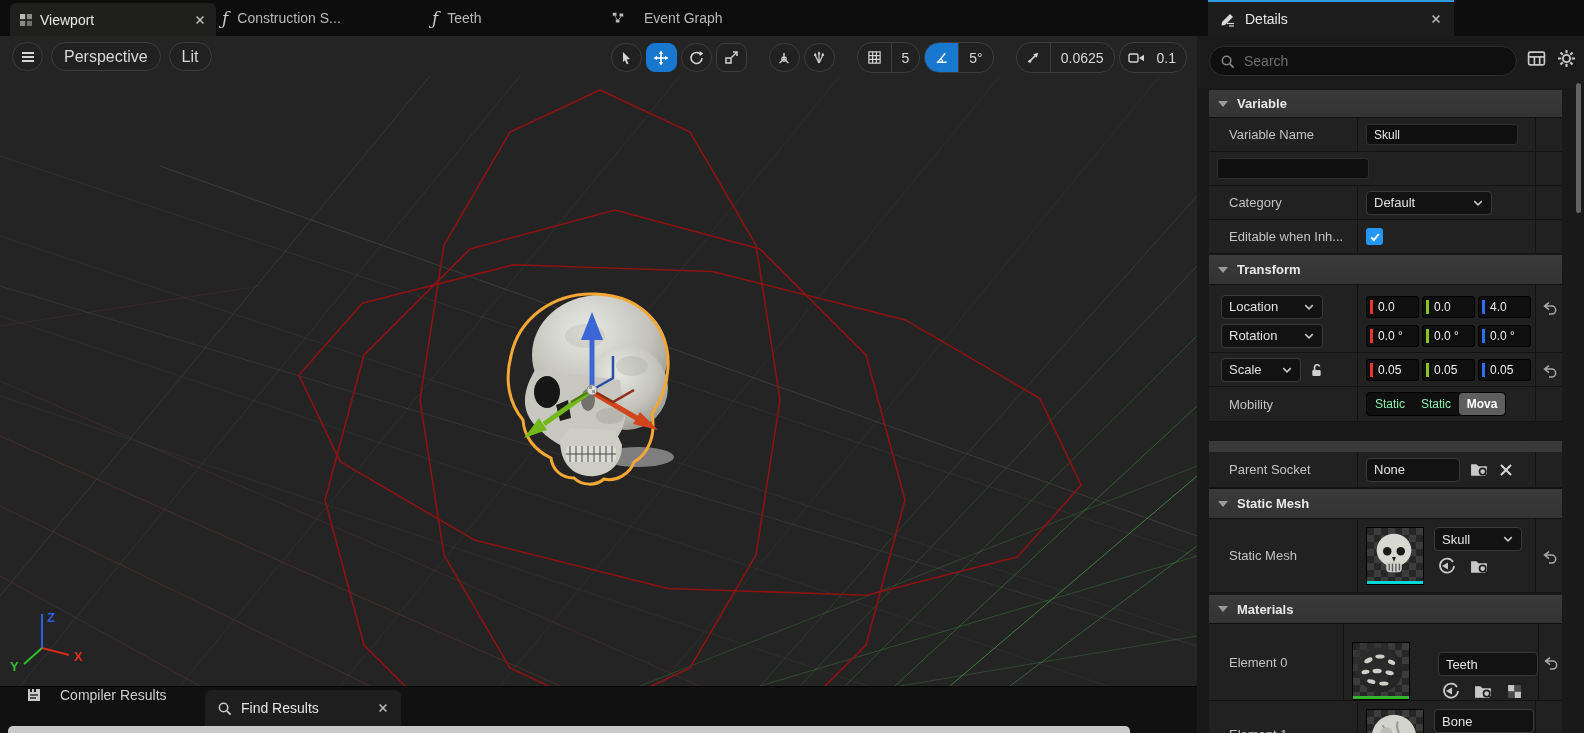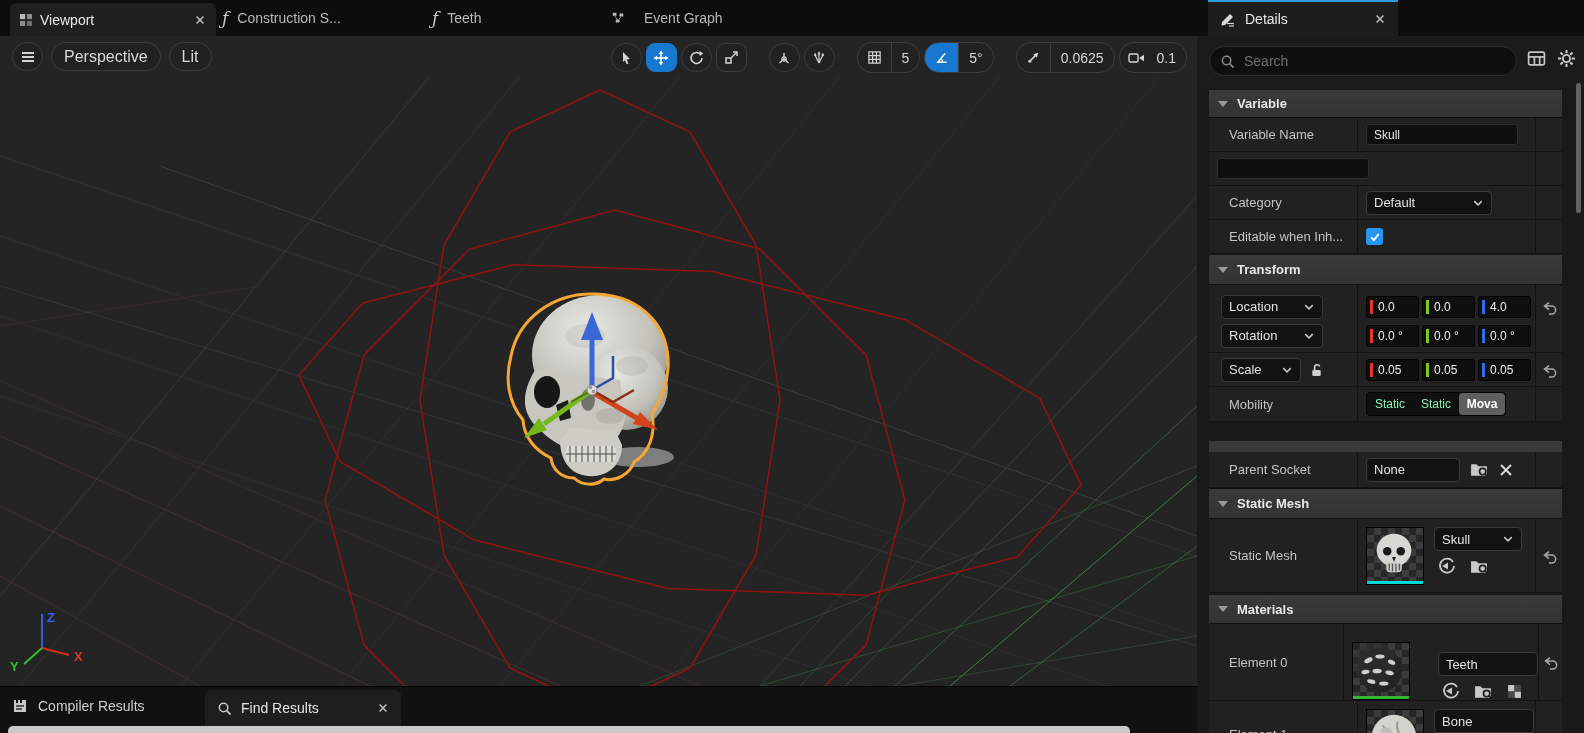--- a/index.html
+++ b/index.html
@@ -26,21 +26,21 @@
         align-items:center;padding:0 12px;color:#d8d8d8;font-size:16px;box-sizing:border-box;}
   .snapgrp{display:flex;align-items:stretch;height:29px;border:1px solid #3d3d3d;border-radius:15px;
            overflow:hidden;background:#212121e6;}
   .snapgrp .ic{width:33px;display:flex;align-items:center;justify-content:center;}
   .snapgrp .ic.blue{background:#1878cf;}
   .snapgrp .val{display:flex;align-items:center;padding:0 10px;color:#d8d8d8;font-size:14px;border-left:1px solid #3d3d3d;}
   .gap{width:14px;}
   
   #details-panel{position:absolute;left:1197px;top:0;width:387px;height:733px;background:#191919;overflow:hidden;}
   #details-tabbar{position:absolute;left:0;top:0;width:387px;height:36px;background:#0d0d0d;}
-  #details-tab{position:absolute;left:11px;top:0;width:190px;height:36px;background:#1d1d1d;
+  #details-tab{position:absolute;left:11px;top:0;width:246px;height:36px;background:#1d1d1d;
                border-top:2px solid #2f9be0;box-sizing:border-box;display:flex;align-items:center;gap:9px;padding:0 12px;}
   #details-search-row{position:absolute;left:0;top:36px;width:387px;height:52px;background:#1b1b1b;}
   #search-box{position:absolute;left:12px;top:10px;width:308px;height:30px;background:#0f0f0f;
               border:1px solid #2d2d2d;border-radius:16px;display:flex;align-items:center;padding:0 10px;box-sizing:border-box;gap:7px;}
   #search-box input{flex:1;background:transparent;border:none;outline:none;color:#ddd;font-size:14px;font-family:inherit;}
   #search-box input::placeholder{color:#6e6e6e;}
   .sechead{position:absolute;left:12px;width:353px;background:linear-gradient(#3a3a3a,#333333);
            border-bottom:1px solid #101010;display:flex;align-items:center;gap:9px;padding-left:9px;box-sizing:border-box;
            font-size:13px;font-weight:bold;color:#e8e8e8;}
   .tri{width:0;height:0;border-left:5px solid transparent;border-right:5px solid transparent;border-top:6px solid #9a9a9a;}
@@ -60,21 +60,21 @@
   .seg>div{width:46px;text-align:center;line-height:22px;color:#86efac;font-size:12px;overflow:hidden;white-space:nowrap;}
   .seg .sel{background:#5f5f5f;color:#fff;border-radius:4px;font-weight:bold;}
   .checkbox{width:17px;height:17px;background:#2596f3;border-radius:3px;display:flex;align-items:center;justify-content:center;}
   .thumb{width:56px;height:56px;border:1px solid #000;position:relative;flex:none;
          background:repeating-conic-gradient(#3c3c3c 0% 25%,#262626 0% 50%) 0 0/14px 14px;}
   .thumb .cbar{position:absolute;left:0;bottom:0;width:100%;height:3px;}
   .iconbtn{display:flex;align-items:center;justify-content:center;}
   #scrollbar{position:absolute;left:379px;top:83px;width:5px;height:130px;background:#636363;border-radius:3px;}
   
   #bottom-panel{position:absolute;left:0;top:686px;width:1197px;height:47px;background:#111111;border-top:1px solid #000;}
-  #compiler-tab{position:absolute;left:12px;top:0;height:38px;display:flex;align-items:center;gap:10px;color:#cfcfcf;font-size:14px;}
+  #compiler-tab{position:absolute;left:26px;top:0;height:38px;display:flex;align-items:flex-start;gap:18px;color:#cfcfcf;font-size:14px;}
   #find-tab{position:absolute;left:205px;top:3px;width:196px;height:36px;background:#1e1e1e;border-radius:6px 6px 0 0;
             display:flex;align-items:center;gap:9px;padding:0 12px;box-sizing:border-box;color:#e4e4e4;font-size:14px;}
   #find-input-top{position:absolute;left:8px;top:39px;width:1122px;height:8px;background:#c9c9c9;border-radius:5px 5px 0 0;}
 </style>
 </head>
 <body>
 
 <div id="root">
 
   <div id="top-tabbar">

